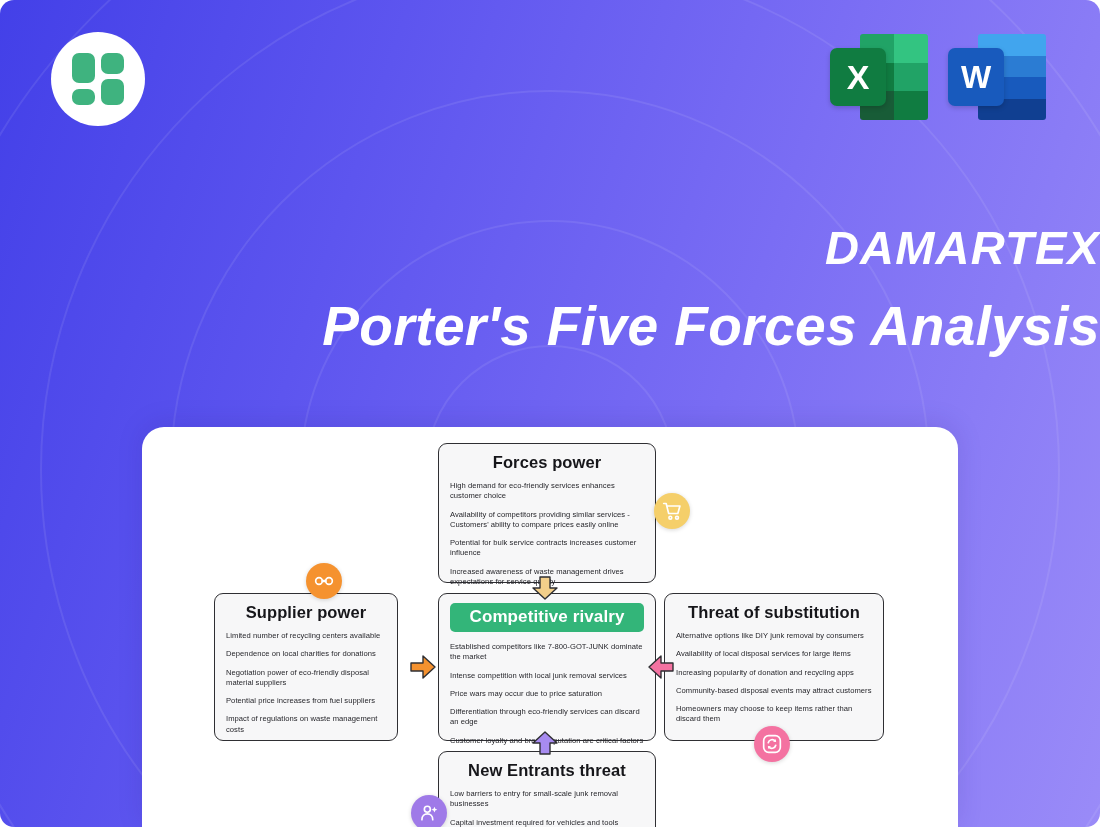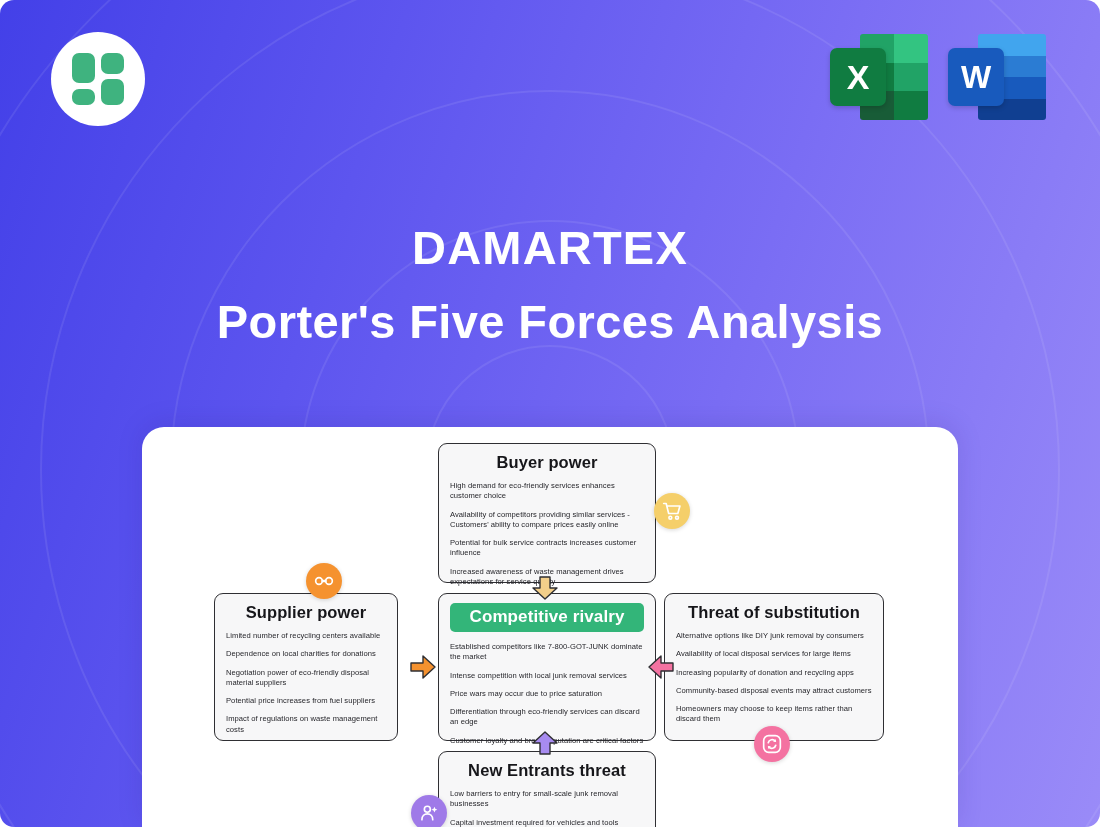--- a/index.html
+++ b/index.html
@@ -84,31 +84,31 @@
   
   .wd-right { position: absolute; left: 30px; top: 6px; width: 68px; height: 86px; border-radius: 3px; overflow: hidden; display: flex; flex-direction: column; }
   .wd-right span { flex: 1; display: block; }
   .wd-right span:nth-child(1){ background:#41a5ee; }
   .wd-right span:nth-child(2){ background:#2b7cd3; }
   .wd-right span:nth-child(3){ background:#185abd; }
   .wd-right span:nth-child(4){ background:#103f91; }
   .wd-left { position: absolute; left: 0; top: 20px; width: 56px; height: 58px; background: #185abd; border-radius: 7px; color: #fff; font-size: 32px; font-weight: bold; display:flex; align-items:center; justify-content:center; box-shadow: 0 2px 5px rgba(0,0,0,0.18); }
 
   
-  .title-wrap { position: absolute; left: 0; right: 0; top: 222px; text-align: center; }
+  .title-wrap { position: absolute; left: 0; right: 0; top: 222px; text-align: right; font-style: italic; }
   .company-title {
     color: #ffffff;
     font-size: 47px;
     font-weight: bold;
     letter-spacing: 1.2px;
     line-height: 1.1;
   }
   .doc-title {
     color: #ffffff;
-    font-size: 47px;
+    font-size: 55px;
     font-weight: bold;
     letter-spacing: 0.4px;
     margin-top: 22px;
     line-height: 1.1;
   }
 
   
   .card {
     position: absolute;
     left: 142px; top: 427px;
@@ -228,21 +228,21 @@
 
   <div class="title-wrap">
     <div class="company-title">DAMARTEX</div>
     <div class="doc-title">Porter's Five Forces Analysis</div>
   </div>
 
   <div class="card">
     <div class="diagram">
 
       <div class="force-box" id="box-buyer">
-        <div class="fb-title">Buyer power</div>
+        <div class="fb-title">Forces power</div>
         <ul>
           <li>High demand for eco-friendly services enhances customer choice</li>
           <li>Availability of competitors providing similar services  - Customers' ability to compare prices easily online</li>
           <li>Potential for bulk service contracts increases customer influence</li>
           <li>Increased awareness of waste management drives expectations for service quality</li>
         </ul>
       </div>
 
       <div class="force-box" id="box-supplier">
         <div class="fb-title">Supplier power</div>

